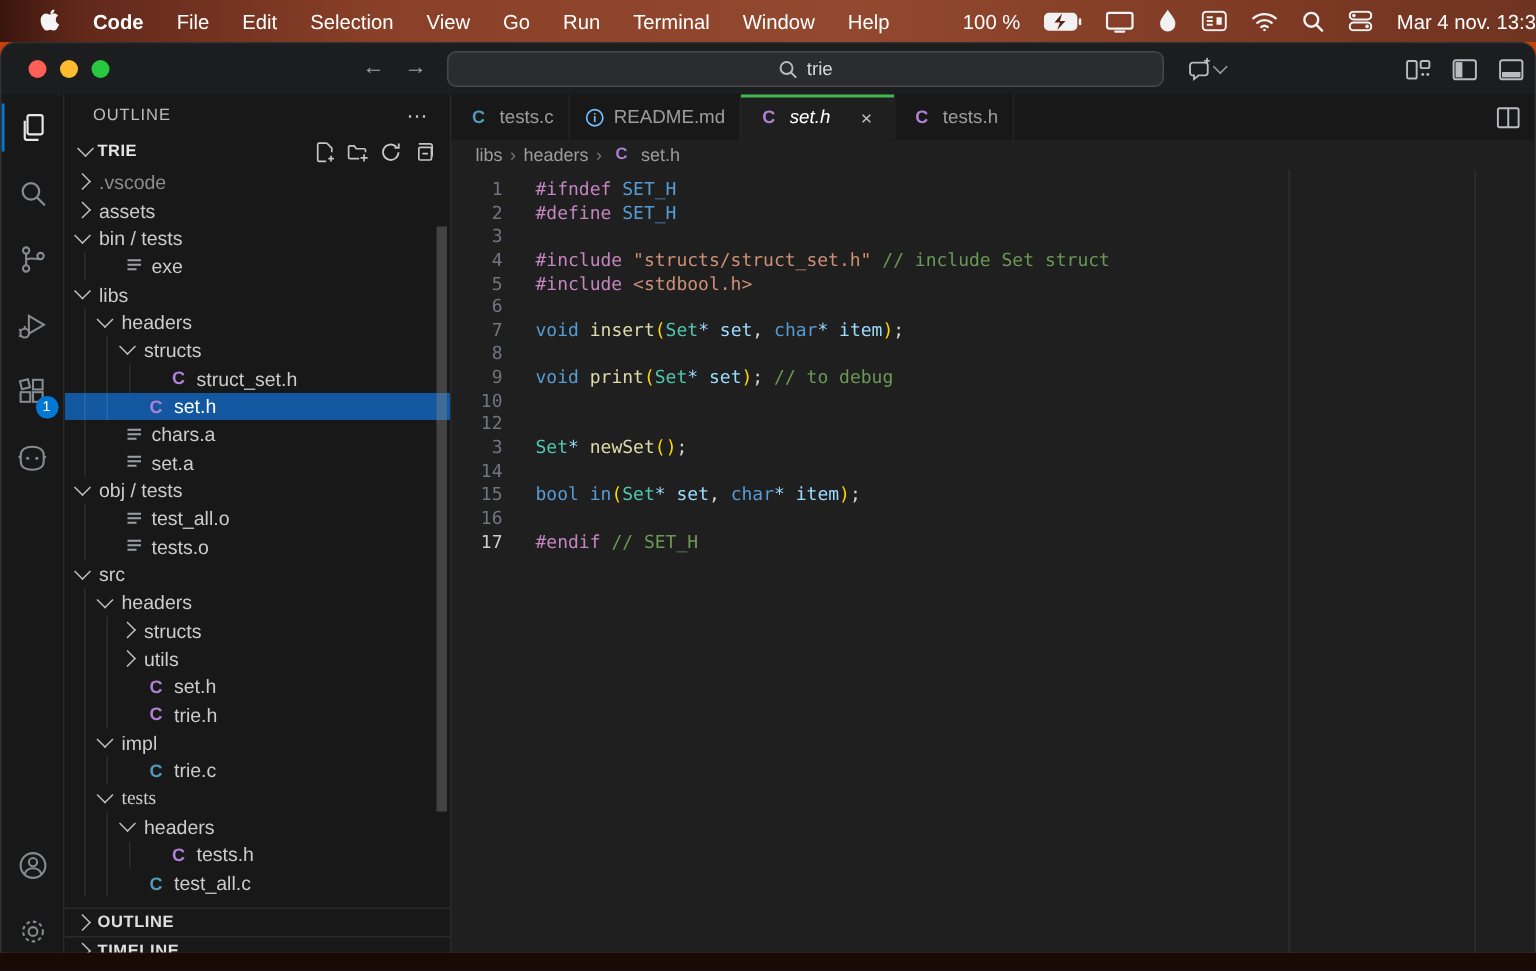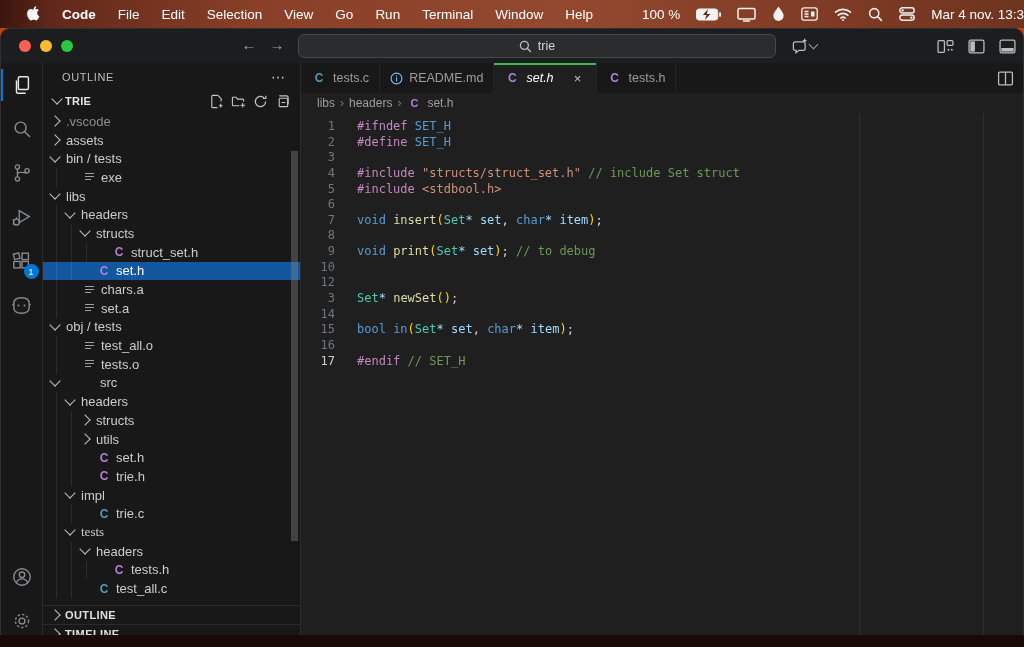--- a/index.html
+++ b/index.html
@@ -406,21 +406,21 @@
             </div>
             <div class="trow" style="padding-left: 38px; text-align: center;">
               <span class="guide" style="left: 13px;"></span>
               <span class="ficon doc">
                 <svg width="11" height="12" viewBox="0 0 11 12" stroke="#9aa0a6" stroke-width="1.2" fill="none">
                   <path d="M1 2.5h9M1 5.5h9M1 8.5h6"></path>
                 </svg>
               </span>
               <span class="tlabel">tests.o</span>
             </div>
-            <div class="trow" style="padding-left: 8px; gap: 34px;">
+            <div class="trow" style="padding-left: 8px;">
               <span class="chev open"></span>
               <span class="tlabel">src</span>
             </div>
             <div class="trow" style="padding-left: 23px;">
               <span class="guide" style="left: 13px;"></span>
               <span class="chev open"></span>
               <span class="tlabel">headers</span>
             </div>
             <div class="trow" style="padding-left: 38px;">
               <span class="guide" style="left: 13px;"></span>

